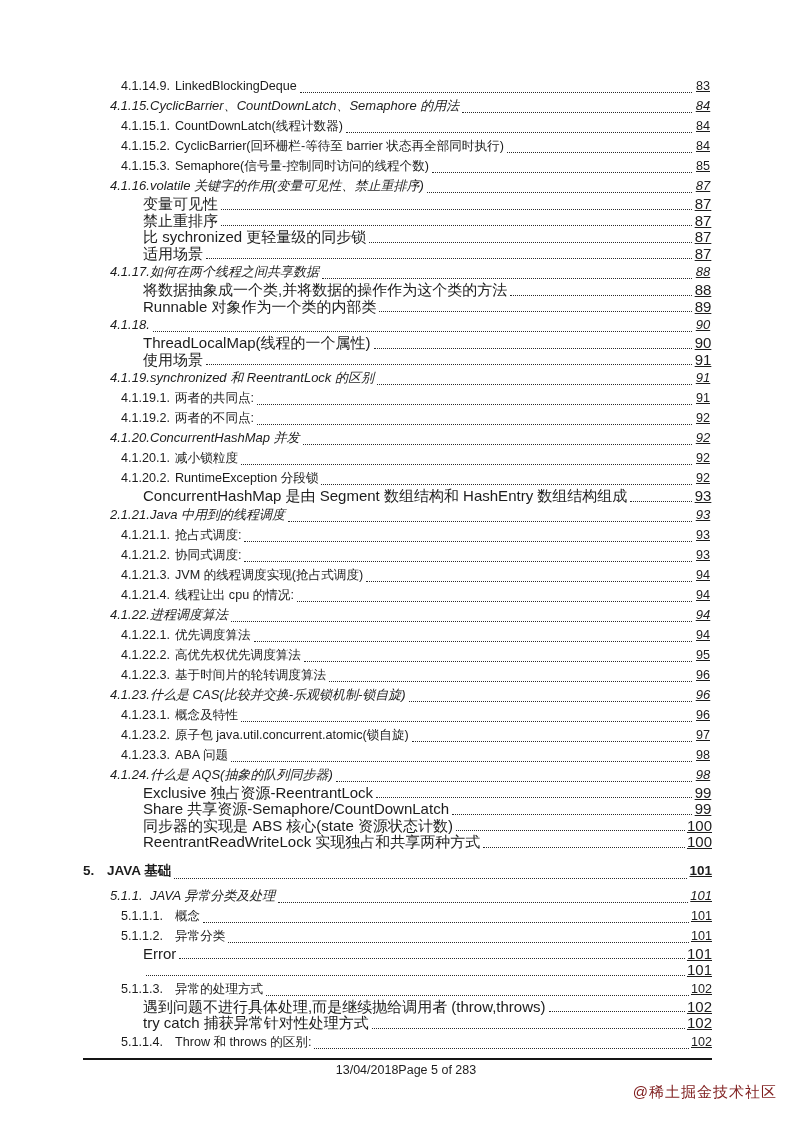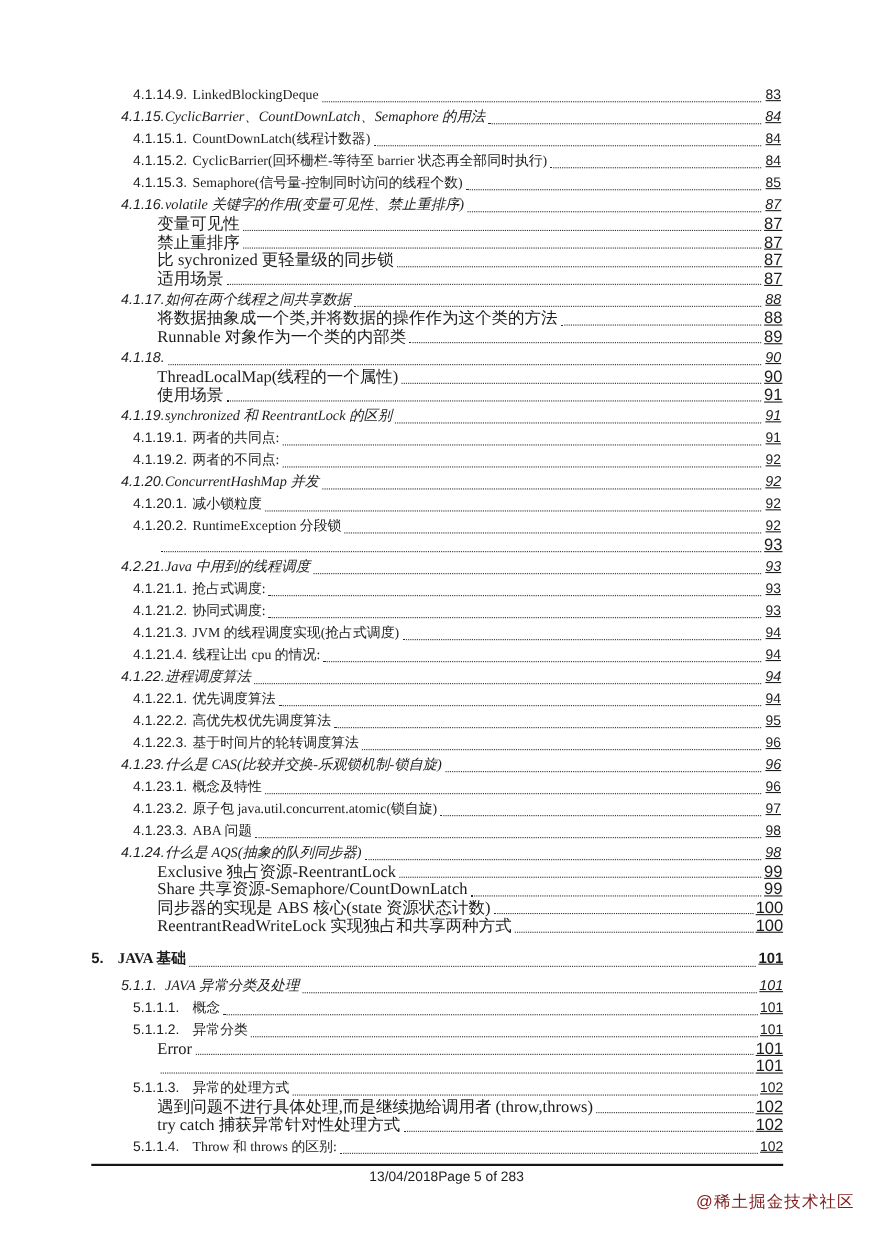--- a/index.html
+++ b/index.html
@@ -4,21 +4,21 @@
 <style>
   html,body{margin:0;padding:0;}
   body{
     width:793px;height:1122px;position:relative;background:#ffffff;
     font-family:"Liberation Sans","DejaVu Sans",sans-serif;
     color:#1c1c1c;overflow:hidden;
   }
   .toc{position:absolute;top:76px;left:83px;right:81px;}
   .row{display:flex;align-items:baseline;white-space:nowrap;overflow:hidden;}
   .row .num{flex:0 0 auto;}
-  .row .title{flex:0 0 auto;font-family:Liberation Serif, serif;}
+  .row .title{flex:0 0 auto;}
   .row .dots{flex:1 1 auto;border-bottom:1.5px dotted #2a2a2a;margin:0 2px 3px 3px;align-self:flex-end;min-width:8px;}
   .row .pg{flex:0 0 auto;text-align:center;min-width:18px;text-decoration:underline;}
   .lvl1{padding-left:0;height:22px;line-height:22px;margin-top:9px;margin-bottom:4px;
         font-weight:bold;font-size:13.5px;}
   .lvl1 .num{min-width:24px;}
   .lvl2{padding-left:27px;height:20px;line-height:20px;font-style:italic;font-size:13px;}
   .lvl2 .num{min-width:40px;}
   .lvl3{padding-left:38px;height:20px;line-height:20px;font-size:12.6px;}
   .lvl3 .num{min-width:54px;}
   .lvl4{padding-left:60px;height:16.5px;line-height:16.5px;font-size:15px;}
@@ -148,25 +148,26 @@
       <span class="dots"></span>
       <span class="pg">92</span>
     </div>
     <div class="row lvl3">
       <span class="num">4.1.20.2.</span>
       <span class="title">RuntimeException 分段锁</span>
       <span class="dots"></span>
       <span class="pg">92</span>
     </div>
     <div class="row lvl4">
+      <span class="title">ConcurrentHashMap 是由 Segment 数组结构和 HashEntry 数组结构组成</span>
       <span class="dots"></span>
       <span class="pg">93</span>
     </div>
     <div class="row lvl2">
-      <span class="num">4.2.21.</span>
+      <span class="num">2.1.21.</span>
       <span class="title">Java 中用到的线程调度</span>
       <span class="dots"></span>
       <span class="pg">93</span>
     </div>
     <div class="row lvl3">
       <span class="num">4.1.21.1.</span>
       <span class="title">抢占式调度:</span>
       <span class="dots"></span>
       <span class="pg">93</span>
     </div>

